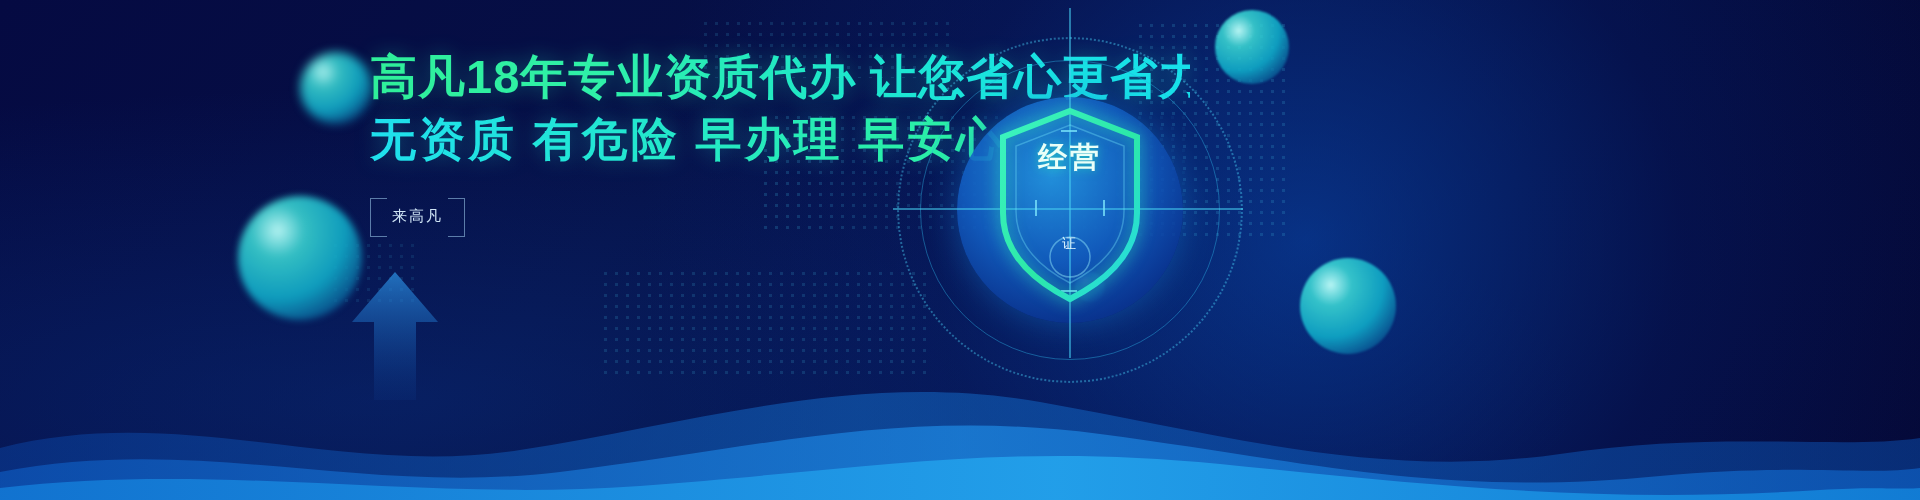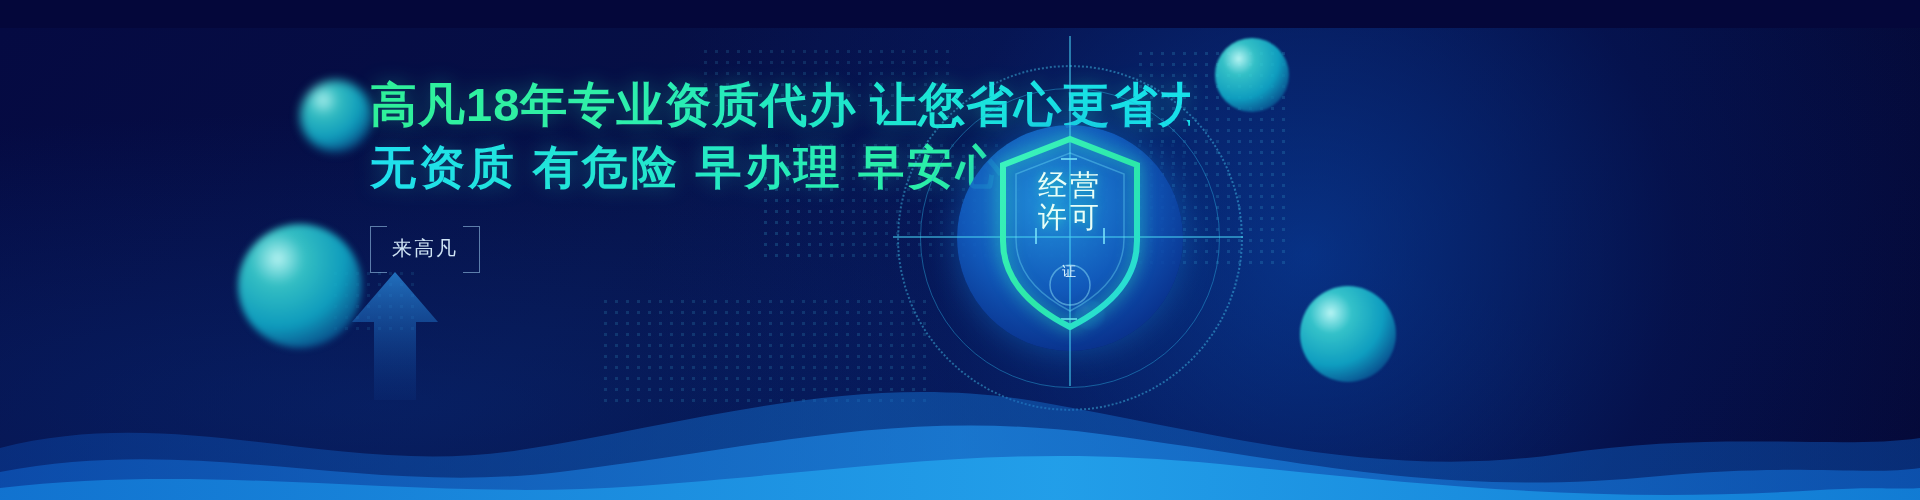--- a/index.html
+++ b/index.html
@@ -9,21 +9,20 @@
     font-family:"Liberation Sans","DejaVu Sans",sans-serif;
     position:relative;
   }
   #banner {
     position:absolute; inset:0;
     background:
       radial-gradient(circle at 68% 48%, rgba(10,80,190,0.55) 0%, rgba(8,40,130,0.25) 28%, rgba(4,10,60,0) 50%),
       radial-gradient(ellipse at 20% 80%, rgba(10,60,150,0.35) 0%, rgba(4,8,58,0) 55%),
       linear-gradient(135deg,#050a42 0%,#061046 35%,#040b3c 70%,#050938 100%);
     overflow:hidden;
-    margin-top:28px;
   }
 
   
   .dotgrid {
     position:absolute;
     background-image:radial-gradient(rgba(60,180,220,0.40) 1.6px, transparent 1.7px);
     background-size:11px 11px;
     opacity:.55;
   }
   .dg1 { left:700px; top:18px;  width:250px; height:60px; opacity:.40; }
@@ -68,21 +67,21 @@
   }
   .subline {
     margin-top:24px; font-size:19px; color:#e8f3ff; letter-spacing:1.5px;
     white-space:nowrap;
   }
   .subline .hl { color:#2fd8ef; }
 
   .tagrow { margin-top:34px; display:flex; gap:30px; }
   .tag {
     position:relative; padding:9px 22px; min-width:88px;
-    font-size:20px; color:#cfe4f5; letter-spacing:2px; text-align:center;
+    font-size:15px; color:#cfe4f5; letter-spacing:2px; text-align:center;
     white-space:nowrap;
     font-family:Liberation Mono, monospace;
   }
   .tag::before, .tag::after {
     content:""; position:absolute; width:16px; height:100%;
     top:0; border-top:1px solid rgba(150,195,230,.6);
     border-bottom:1px solid rgba(150,195,230,.6);
   }
   .tag::before { left:0;  border-left:1px solid rgba(150,195,230,.6); }
   .tag::after  { right:0; border-right:1px solid rgba(150,195,230,.6); }
@@ -106,21 +105,21 @@
   }
   .crosshair-v, .crosshair-h { position:absolute; background:rgba(70,205,240,.55); }
   .crosshair-v { left:184px; top:8px; width:1.5px; height:350px; }
   .crosshair-h { left:8px; top:208px; width:350px; height:1.5px; }
   .tick { position:absolute; background:rgba(120,225,250,.8); }
 
   .shield { position:absolute; left:110px; top:105px; width:150px; height:200px; }
   .shield svg { width:100%; height:100%; overflow:visible; }
   .shield-text {
     position:absolute; left:0; top:36px; width:150px; text-align:center;
-    color:#e9fff8; font-weight:normal; font-size:29px; letter-spacing:3px;
+    color:#e9fff8; font-weight:bold; font-size:29px; letter-spacing:3px;
     line-height:1.12; text-shadow:0 0 10px rgba(40,240,180,.6);
   }
   .shield-sub {
     position:absolute; left:0; top:130px; width:150px; text-align:center;
     color:#dff6ff; font-size:14px; letter-spacing:2px;
   }
 
   
   .waves { position:absolute; left:0; bottom:0; width:1920px; height:170px; }
   .arrow { position:absolute; left:330px; bottom:100px; width:130px; height:130px; }
@@ -178,21 +177,20 @@
             <stop offset="55%" stop-color="#2ce8a8"></stop>
             <stop offset="100%" stop-color="#26d9ea"></stop>
           </linearGradient>
         </defs>
         <path d="M75 6 L142 32 L142 108 Q142 160 75 194 Q8 160 8 108 L8 32 Z" fill="none" stroke="url(#shgrad)" stroke-width="6" style="filter:drop-shadow(0 0 8px rgba(45,240,180,.7))"></path>
         <path d="M75 20 L129 41 L129 106 Q129 150 75 178 Q21 150 21 106 L21 41 Z" fill="none" stroke="rgba(120,235,255,.35)" stroke-width="1.5"></path>
         <circle cx="75" cy="152" r="20" fill="none" stroke="rgba(150,240,255,.45)" stroke-width="1.5"></circle>
       </svg>
       <div class="shield-text">
         <div>经营</div>
-        <div>许可</div>
       </div>
       <div class="shield-sub">证</div>
     </div>
   </div>
 
   <svg class="arrow" viewBox="0 0 130 130">
     <defs>
       <linearGradient id="argrad" x1="0" y1="1" x2="0" y2="0">
         <stop offset="0%" stop-color="#0d3f96" stop-opacity="0.15"></stop>
         <stop offset="100%" stop-color="#2a8de0" stop-opacity="0.75"></stop>

